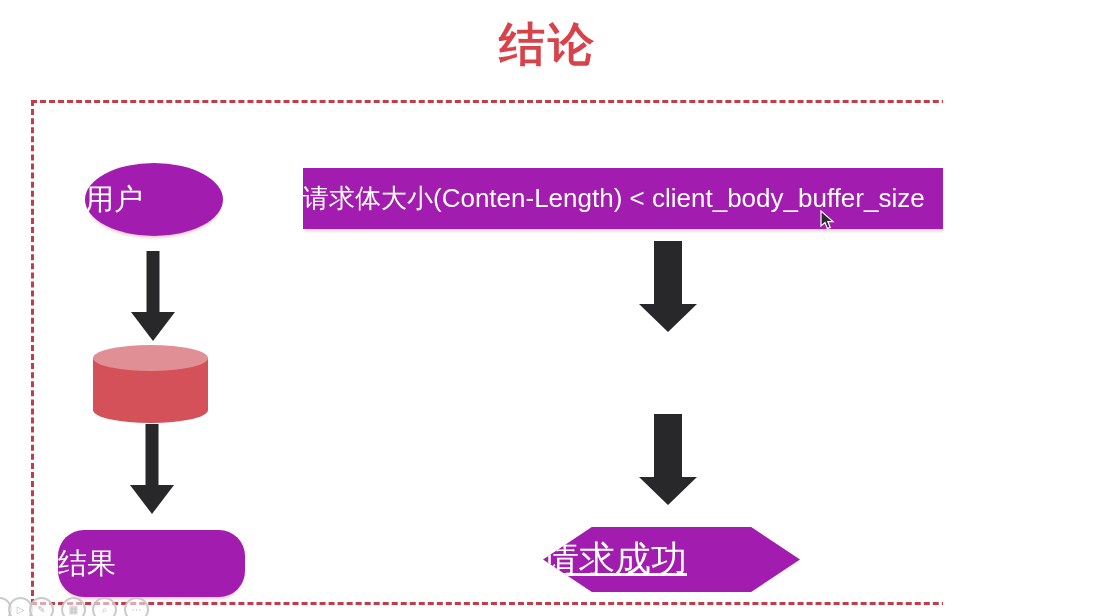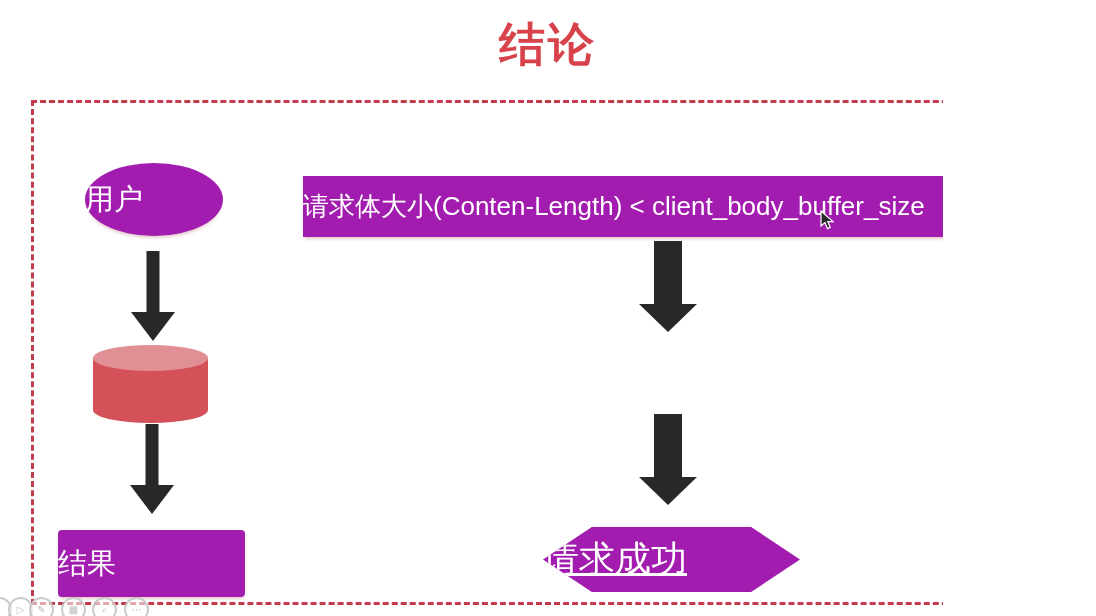--- a/index.html
+++ b/index.html
@@ -35,30 +35,30 @@
     align-items: center;
     justify-content: flex-start;
     box-shadow: 0 4px 3px -2px rgba(150,50,56,0.25);
   }
   .ellipse-node {
     left: 85px; top: 163px; width: 138px; height: 73px;
     border-radius: 50%;
     font-size: 29px;
   }
   .condition-node {
-    left: 303px; top: 176px; width: 738px; height: 61px;
+    left: 303px; top: 168px; width: 738px; height: 61px;
     font-size: 26px;
   }
   .memory-node {
     left: 385px; top: 347px; width: 570px; height: 61px;
     font-size: 26px;
   }
   .result-node {
     left: 58px; top: 530px; width: 187px; height: 67px;
-    border-radius: 4px;
+    border-radius: 26px;
     font-size: 29px;
   }
   .hexagon-node {
     left: 543px; top: 527px; width: 257px; height: 65px;
     clip-path: polygon(0 50%, 19% 0, 81% 0, 100% 50%, 81% 100%, 19% 100%);
     font-size: 36px;
     box-shadow: none;
     text-decoration: underline;
   }
   

